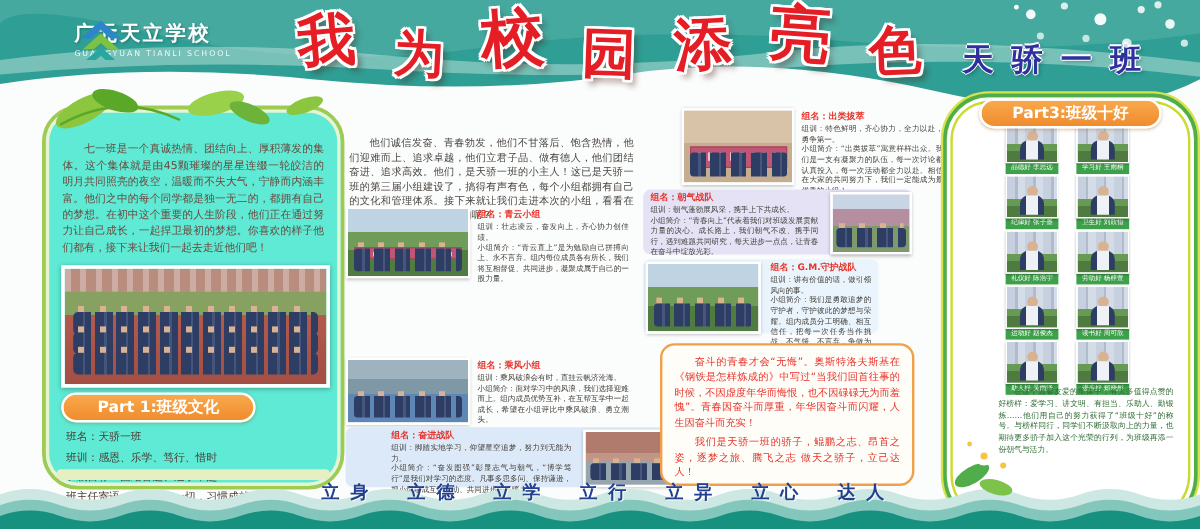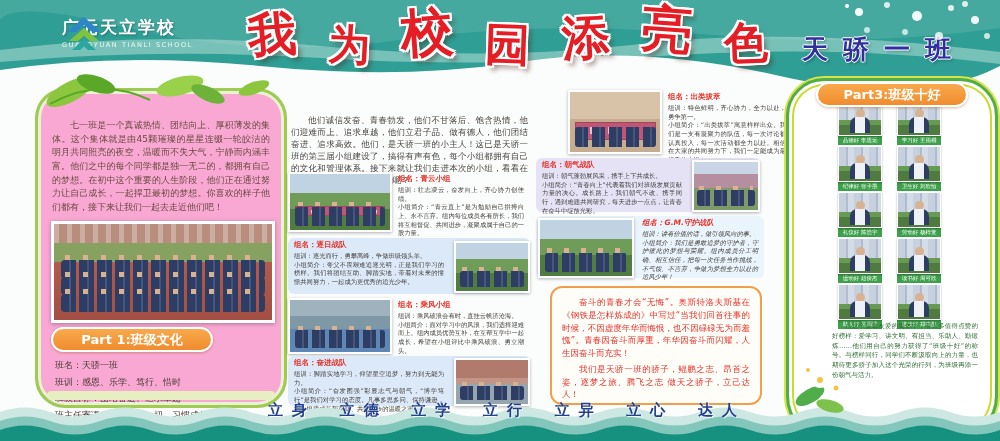--- a/index.html
+++ b/index.html
@@ -30,21 +30,21 @@
             box-shadow:12px 6px 0 2px rgba(255,255,255,.95),40px -1px 0 1px rgba(255,255,255,.8),
             70px 10px 0 3px rgba(255,255,255,.95),104px 2px 0 1px rgba(255,255,255,.85),
             128px 14px 0 2px rgba(255,255,255,.9),58px 26px 0 1px rgba(255,255,255,.7),
             92px 30px 0 2px rgba(255,255,255,.8),140px 30px 0 1px rgba(255,255,255,.75),
             20px 24px 0 1px rgba(255,255,255,.7),118px -2px 0 1px rgba(255,255,255,.8);}
   
   .pill{position:absolute;background:linear-gradient(180deg,#F8A94C,#F08C2E);border:2px solid #fff;
         border-radius:14px;color:#fff;font-weight:bold;text-align:center;
         box-shadow:0 1px 3px rgba(150,80,0,.4);}
   
-  .left-card{position:absolute;left:35px;top:88px;width:246px;height:314px;background:#f9a8d4;
+  .left-card{position:absolute;left:35px;top:88px;width:246px;height:314px;background:#5eead4;
              border:3px solid #9FCB53;border-radius:30px;box-shadow:0 0 0 3px #E8F3D2 inset;}
   .intro-left{position:absolute;left:14px;top:28px;width:218px;font-size:9px;line-height:1.52;
               color:#6A4A3F;text-indent:2em;text-align:justify;}
   .class-photo{position:absolute;left:13px;top:130px;width:218px;height:96px;border:3px solid #fff;
                box-shadow:0 1px 4px rgba(0,0,0,.3);
                background-image:repeating-linear-gradient(90deg,rgba(255,255,255,.28) 0 5px,rgba(0,0,0,0) 5px 13px),
                  linear-gradient(180deg,#B98D7E 0%,#B98D7E 20%,#87A161 20%,#87A161 40%,#B25A4D 40%,#A34F44 100%);
                background-size:100% 20%,100% 100%;background-repeat:no-repeat;}
   .srow{position:absolute;left:3%;right:3%;height:19%;border-radius:4px;
         background:repeating-linear-gradient(90deg,#2D3D63 0 8px,#44547B 8px 10px,#2D3D63 10px 15px,rgba(0,0,0,0) 15px 18px);}
@@ -172,39 +172,31 @@
     <div class="gphoto crowd pv-field" style="width:100px;height:56px;">
       <div class="banner thin"></div>
     </div>
     <div class="gtext" style="width:132px;">
       <div class="gtitle">组名：青云小组</div>
       <div class="gbody">组训：壮志凌云，奋发向上，齐心协力创佳绩。</div>
       <div class="gbody">小组简介：“青云直上”是为勉励自己拼搏向上、永不言弃。组内每位成员各有所长，我们将互相督促、共同进步，凝聚成属于自己的一股力量。</div>
     </div>
   </div>
 
-  <div class="gblock bg-blue" style="left:288px;top:238px;width:242px;height:56px;">
-    <div class="gtext" style="width:152px;">
-      <div class="gtitle">组名：逐日战队</div>
-      <div class="gbody">组训：逐光而行，勇攀高峰，争做班级领头羊。</div>
-      <div class="gbody">小组简介：夸父不畏艰难追逐光明，正是我们学习的榜样。我们将团结互助、脚踏实地，带着对未来的憧憬共同努力，一起成为更优秀的追光少年。</div>
-    </div>
-    <div class="gphoto crowd pv-field" style="width:72px;height:48px;margin:3px 0 0 4px;"></div>
-  </div>
 
   <div class="gblock" style="left:288px;top:298px;width:242px;height:58px;">
     <div class="gphoto crowd pv-court" style="width:100px;height:52px;"></div>
     <div class="gtext" style="width:132px;">
       <div class="gtitle">组名：乘风小组</div>
       <div class="gbody">组训：乘风破浪会有时，直挂云帆济沧海。</div>
       <div class="gbody">小组简介：面对学习中的风浪，我们选择迎难而上。组内成员优势互补，在互帮互学中一起成长，希望在小组评比中乘风破浪、勇立潮头。</div>
     </div>
   </div>
 
-  <div class="gblock bg-blue" style="left:288px;top:356px;width:242px;height:50px;">
+  <div class="gblock bg-blue" style="left:288px;top:356px;width:242px;height:50px;padding-left:32px;">
     <div class="gtext" style="width:152px;">
       <div class="gtitle">组名：奋进战队</div>
       <div class="gbody">组训：脚踏实地学习，仰望星空追梦，努力到无能为力。</div>
       <div class="gbody">小组简介：“奋发图强”彰显志气与朝气，“博学笃行”是我们对学习的态度。凡事多思多问、保持谦逊，把小组建成互帮互助、共同进步的温暖之家。</div>
     </div>
     <div class="gphoto crowd pv-steps" style="width:72px;height:44px;margin:2px 0 0 4px;"></div>
   </div>
 
   <div class="gblock" style="left:536px;top:90px;width:224px;height:64px;margin-left:32px;">
     <div class="gphoto crowd pv-wall" style="width:90px;height:60px;">
@@ -219,21 +211,21 @@
 
   <div class="gblock bg-lav" style="left:536px;top:158px;width:224px;height:54px;">
     <div class="gtext" style="width:142px;">
       <div class="gtitle">组名：朝气战队</div>
       <div class="gbody">组训：朝气蓬勃展风采，携手上下共成长。</div>
       <div class="gbody">小组简介：“青春向上”代表着我们对班级发展贡献力量的决心。成长路上，我们朝气不改、携手同行，遇到难题共同研究，每天进步一点点，让青春在奋斗中绽放光彩。</div>
     </div>
     <div class="gphoto crowd pv-trees" style="width:64px;height:48px;margin:2px 0 0 4px;"></div>
   </div>
 
-  <div class="gblock bg-ice" style="left:536px;top:216px;width:228px;height:62px;font-style:italic;">
+  <div class="gblock bg-ice" style="left:536px;top:216px;width:196px;height:62px;">
     <div class="gphoto crowd pv-field" style="width:92px;height:56px;margin:2px;"></div>
     <div class="gtext" style="width:118px;">
       <div class="gtitle">组名：G.M.守护战队</div>
       <div class="gbody">组训：讲有价值的话，做引领风向的事。</div>
       <div class="gbody">小组简介：我们是勇敢追梦的守护者，守护彼此的梦想与荣耀。组内成员分工明确、相互信任，把每一次任务当作挑战，不气馁、不言弃，争做为梦想全力以赴的追风少年！</div>
     </div>
   </div>
 
   <div class="quote">
     <p>奋斗的青春才会“无悔”。奥斯特洛夫斯基在《钢铁是怎样炼成的》中写过“当我们回首往事的时候，不因虚度年华而悔恨，也不因碌碌无为而羞愧”。青春因奋斗而厚重，年华因奋斗而闪耀，人生因奋斗而充实！</p>

